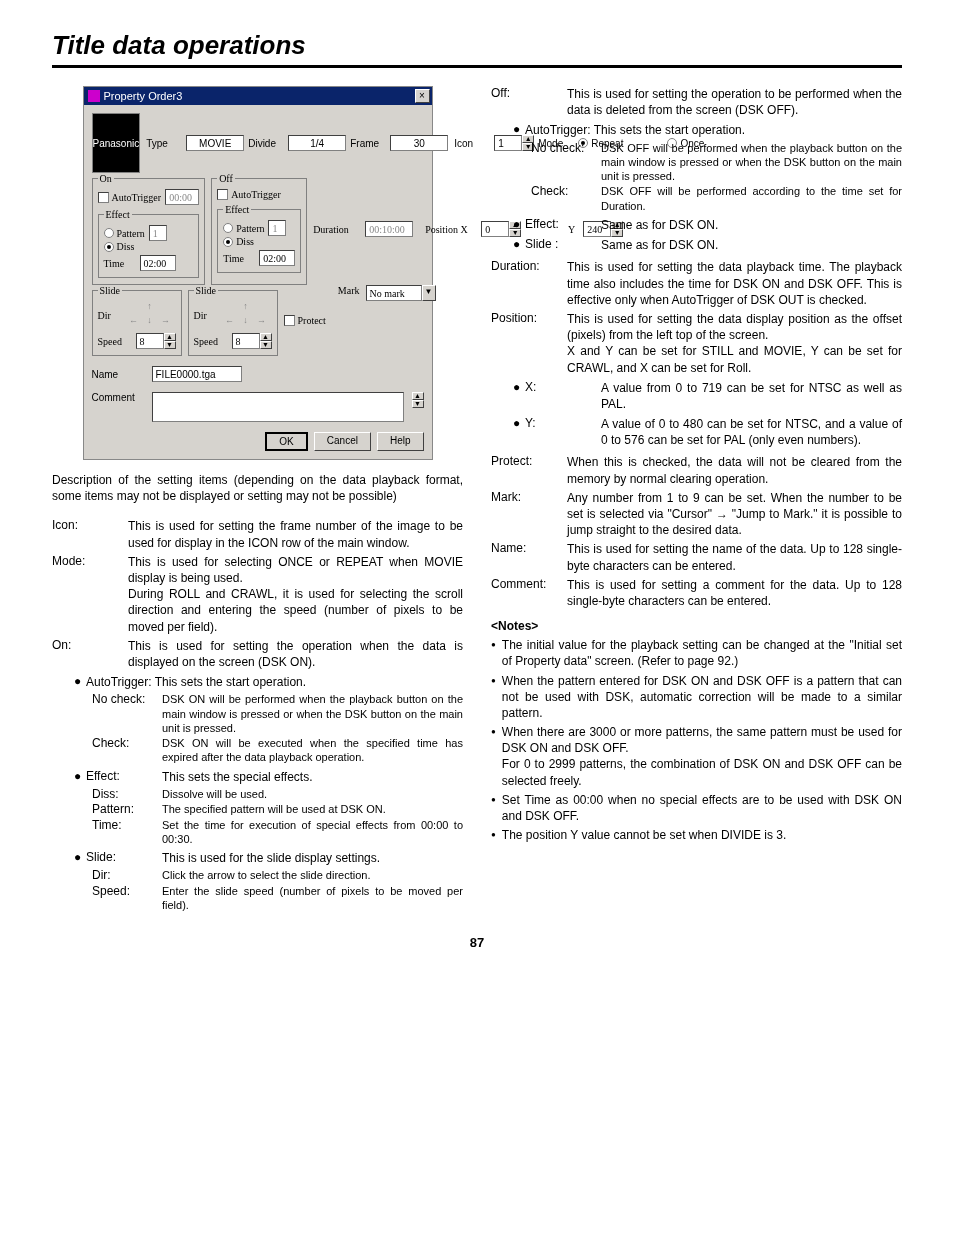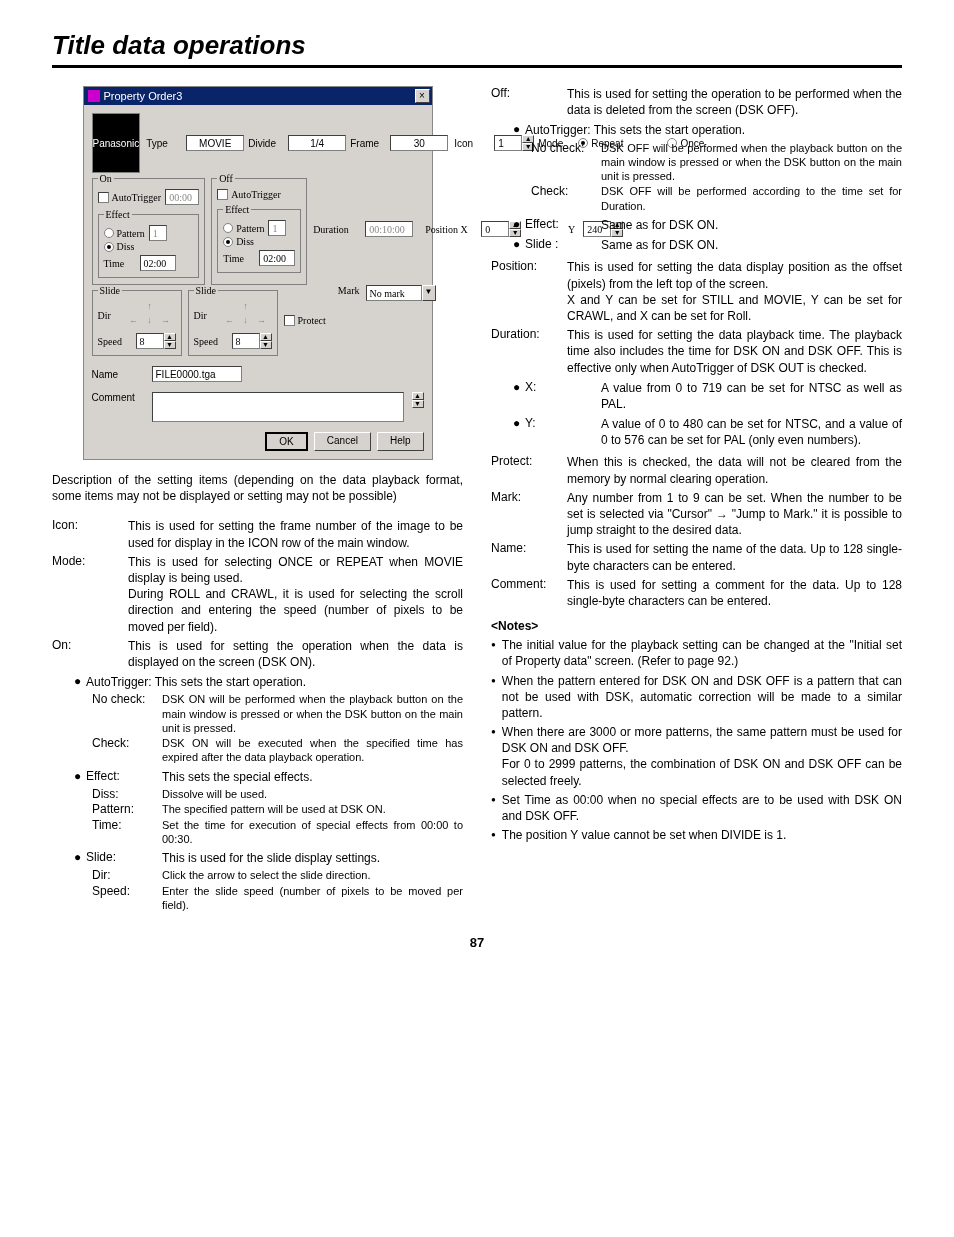--- a/index.html
+++ b/index.html
@@ -469,26 +469,26 @@
         <div class="bd">Same as for DSK ON.</div>
       </div>
   <div class="bul-row">
         <div class="b">●</div>
         <div class="bt">Slide :</div>
         <div class="bd">Same as for DSK ON.</div>
       </div>
 
   <div class="dl" style="margin-top:6px;">
     <div class="row">
+          <div class="term">Duration:</div>
+          <div class="desc">This is used for setting the data playback time. The playback time also includes the time for DSK ON and DSK OFF.  This is effective only when AutoTrigger of DSK OUT is checked.</div>
+        </div>
+    <div class="row">
           <div class="term">Position:</div>
           <div class="desc"><span>This is used for setting the data display position as the offset (pixels) from the left top of the screen.</span><br><span>X and Y can be set for STILL and MOVIE, Y can be set for CRAWL, and X can be set for Roll.</span></div>
-        </div>
-    <div class="row">
-          <div class="term">Duration:</div>
-          <div class="desc">This is used for setting the data playback time. The playback time also includes the time for DSK ON and DSK OFF.  This is effective only when AutoTrigger of DSK OUT is checked.</div>
         </div>
   </div>
   <div class="bul-row">
         <div class="b">●</div>
         <div class="bt">X:</div>
         <div class="bd">A value from 0 to 719 can be set for NTSC as well as PAL.</div>
       </div>
   <div class="bul-row">
         <div class="b">●</div>
         <div class="bt">Y:</div>
@@ -522,19 +522,19 @@
     <li>
           <span>When the pattern entered for DSK ON and DSK OFF is a pattern that can not be used with DSK, automatic correction will be made to a similar pattern.</span>
         </li>
     <li>
           <span><span>When there are 3000 or more patterns, the same pattern must be used for DSK ON and DSK OFF.</span><br><span>For 0 to 2999 patterns, the combination of DSK ON and DSK OFF can be selected freely.</span></span>
         </li>
     <li>
           <span>Set Time as 00:00 when no special effects are to be used with DSK ON and DSK OFF.</span>
         </li>
     <li>
-          <span>The position Y value cannot be set when DIVIDE is 1.</span>
+          <span>The position Y value cannot be set when DIVIDE is 3.</span>
         </li>
   </ul>
 </div>
 </div>
 
 <div class="pnum">87</div>
 
 </body></html>

